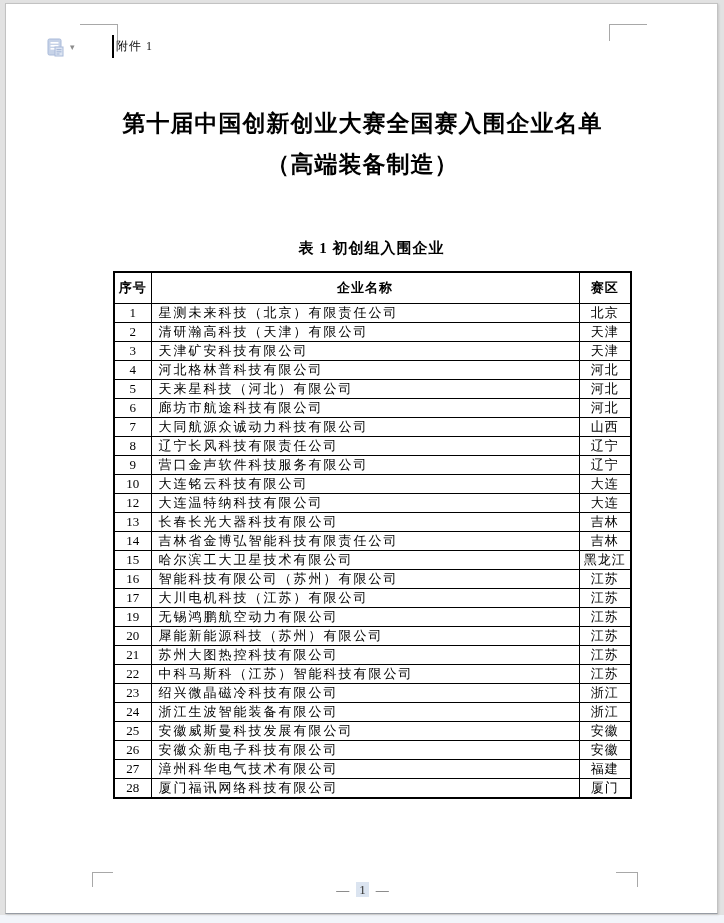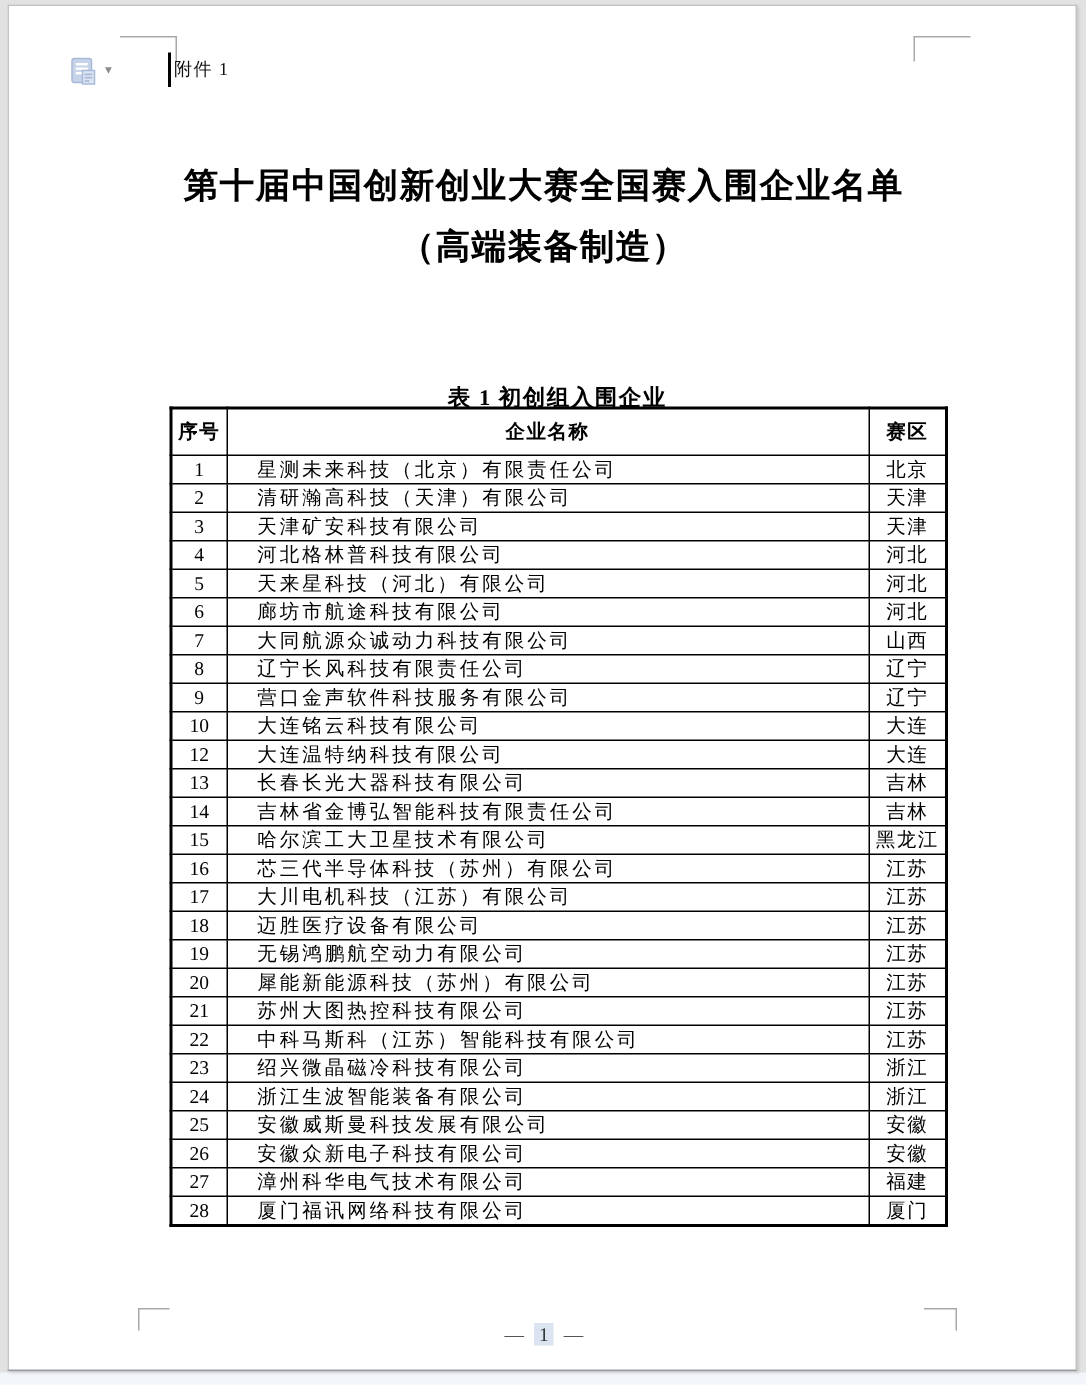--- a/index.html
+++ b/index.html
@@ -31,31 +31,31 @@
   .caret { position:absolute; left:106px; top:31px; width:2px; height:23px; background:#000; }
 
   .attachment { position:absolute; left:110px; top:34px; font-size:12px; color:#111;
     letter-spacing:1px; }
 
   .doc-title { position:absolute; left:0; top:99px; width:713px; text-align:center;
     font-weight:bold; font-size:23px; line-height:41px; color:#000; letter-spacing:1px;
     font-family:"Liberation Sans", sans-serif; }
 
   .tbl-caption { position:absolute; left:107px; top:235px; width:517px; text-align:center;
-    font-weight:bold; font-size:15px; color:#000; letter-spacing:1px;margin-top:17px; }
+    font-weight:bold; font-size:15px; color:#000; letter-spacing:1px; }
 
   .tbl-wrap { position:absolute; left:107px; top:267px; }
   table { table-layout:fixed; width:517px; border-collapse:collapse;
     border:2px solid #000; }
   th, td { border:1px solid #000; overflow:hidden; white-space:nowrap;
     color:#000; font-size:13px; }
   th { height:31px; font-weight:bold; text-align:center; letter-spacing:1px;margin-left:44px; }
   td { height:19px; }
   td.c-no { text-align:center; font-family:"Liberation Serif", serif; }
-  td.c-name { padding-left:20px; letter-spacing:2px; }
+  td.c-name { padding-left:7px; letter-spacing:2px; }
   td.c-region { text-align:center; letter-spacing:1px;margin-top:15px; }
   col.w-no { width:37px; } col.w-name { width:428px; } col.w-region { width:52px; }
 
   .footer { position:absolute; left:0; top:878px; width:713px; text-align:center;
     font-size:13px; color:#4a4a4a; }
   .footer .pnum { background:#dbe4f0; color:#333; padding:0 3px; margin:0 7px; }
 </style>
 </head>
 <body>
 
@@ -175,31 +175,26 @@
               <td class="c-name">吉林省金博弘智能科技有限责任公司</td>
               <td class="c-region">吉林</td>
             </tr>
             <tr>
               <td class="c-no">15</td>
               <td class="c-name">哈尔滨工大卫星技术有限公司</td>
               <td class="c-region">黑龙江</td>
             </tr>
             <tr>
               <td class="c-no">16</td>
-              <td class="c-name">芯三代半导体科技（苏州）有限公司</td>
+              <td class="c-name">智能科技有限公司（苏州）有限公司</td>
               <td class="c-region">江苏</td>
             </tr>
             <tr>
               <td class="c-no">17</td>
               <td class="c-name">大川电机科技（江苏）有限公司</td>
-              <td class="c-region">江苏</td>
-            </tr>
-            <tr>
-              <td class="c-no">18</td>
-              <td class="c-name">迈胜医疗设备有限公司</td>
               <td class="c-region">江苏</td>
             </tr>
             <tr>
               <td class="c-no">19</td>
               <td class="c-name">无锡鸿鹏航空动力有限公司</td>
               <td class="c-region">江苏</td>
             </tr>
             <tr>
               <td class="c-no">20</td>
               <td class="c-name">犀能新能源科技（苏州）有限公司</td>

